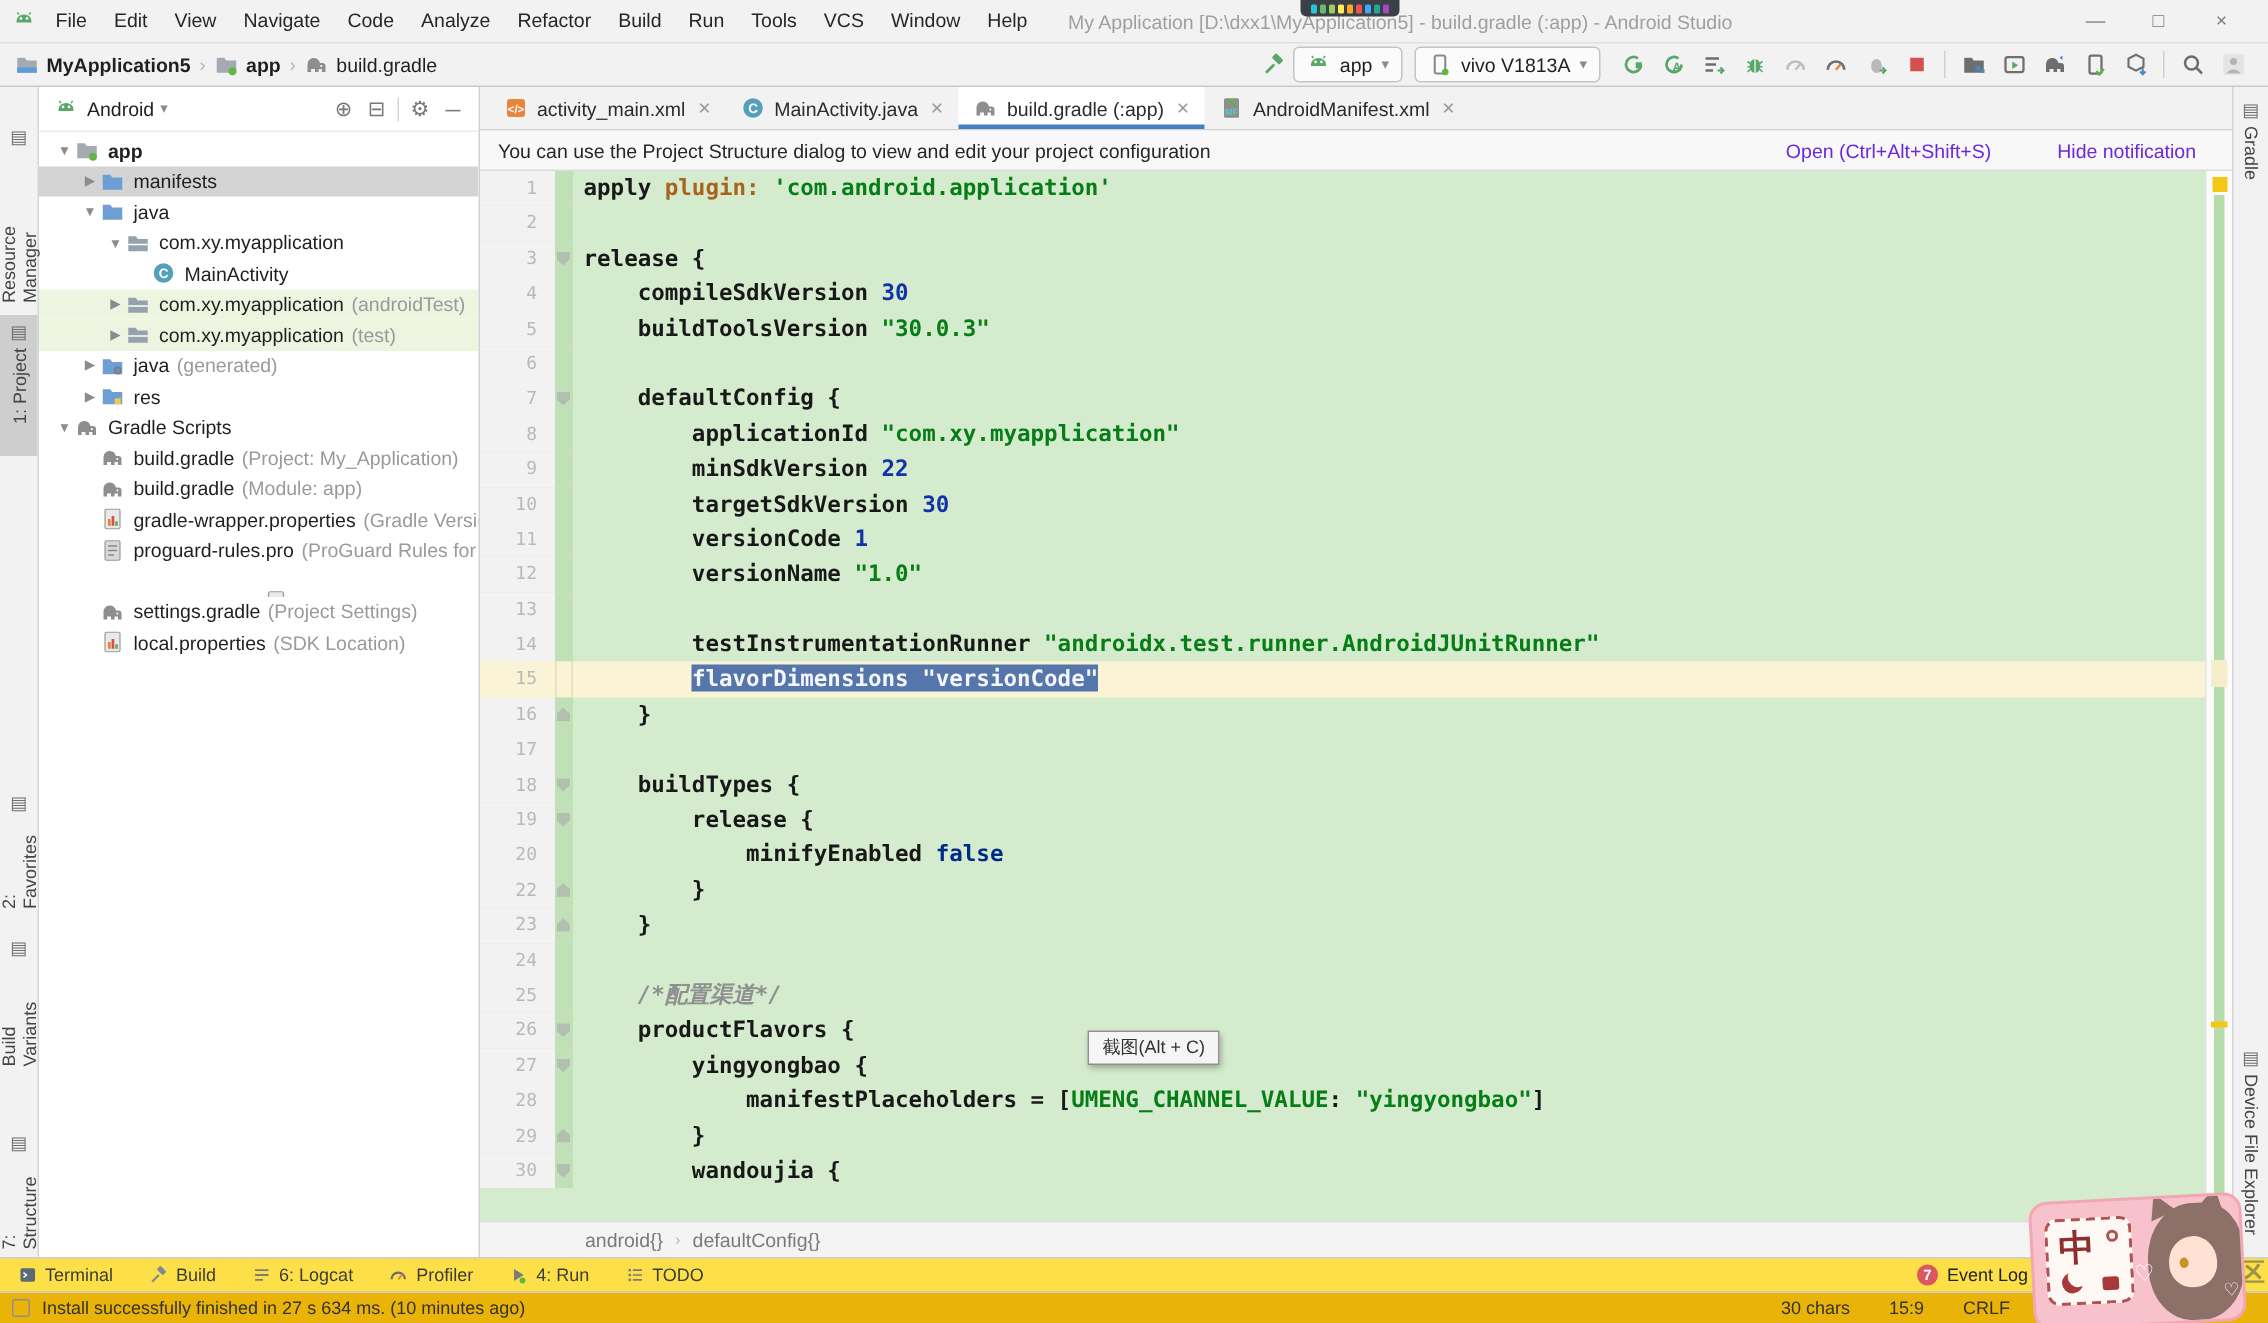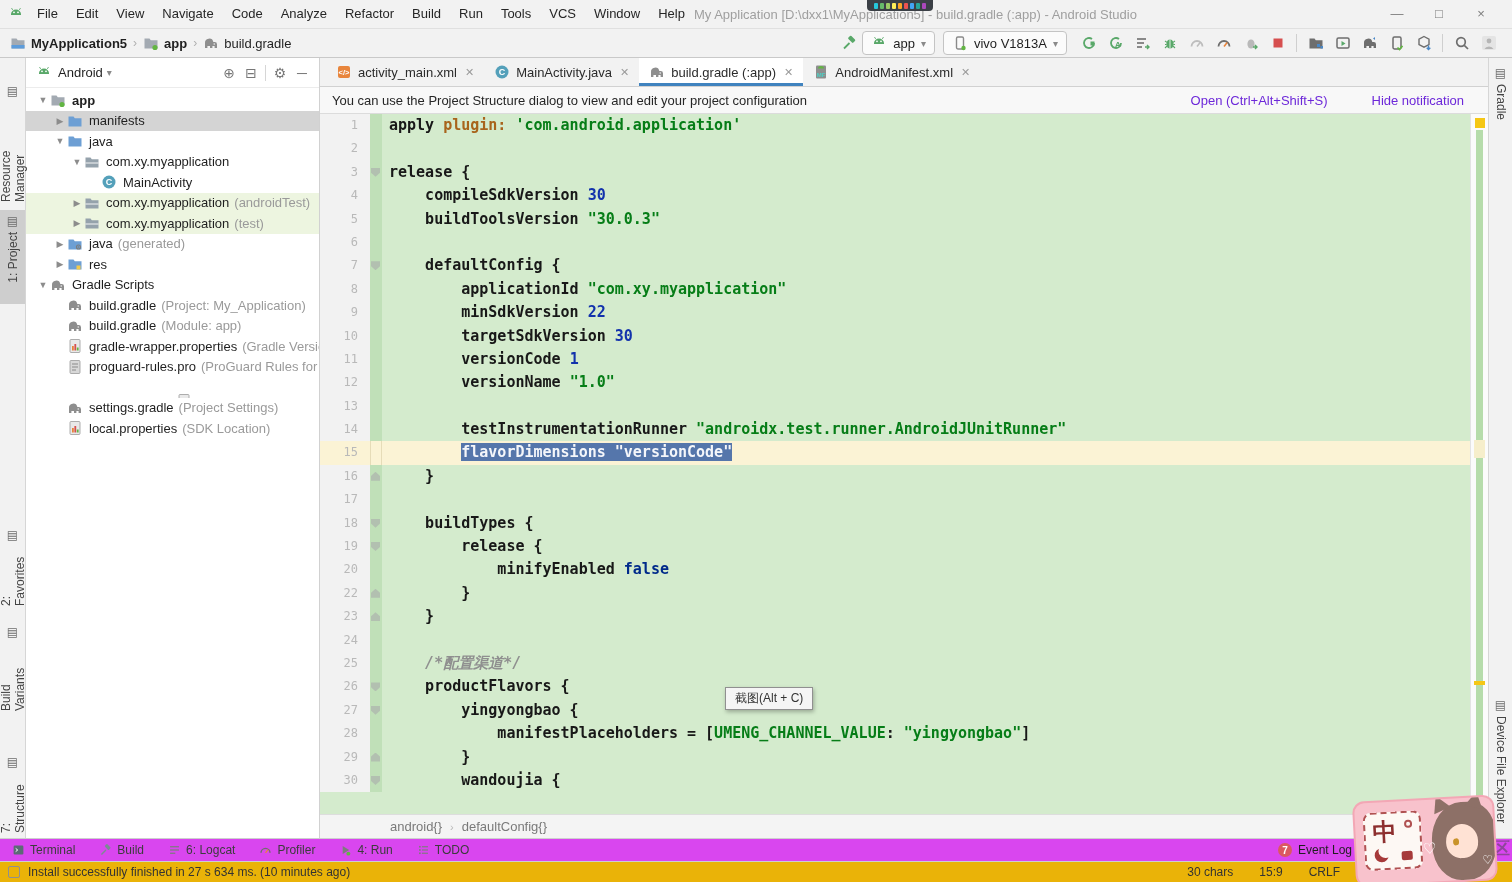--- a/index.html
+++ b/index.html
@@ -5,21 +5,21 @@
   html,body{margin:0;padding:0;background:#888;}
   *{box-sizing:border-box;}
   #app{position:relative;width:1512px;height:882px;background:#f2f2f2;
        font-family:"Liberation Sans","DejaVu Sans",sans-serif;color:#1f1f1f;
        overflow:hidden;display:flex;flex-direction:column;}
   
   .menubar{height:28px;display:flex;align-items:center;background:#f2f2f2;flex:0 0 28px;position:relative;}
   .as-logo{width:20px;height:16px;margin-left:8px;display:inline-flex;}
   #menu-items{display:flex;}
   .menu-item{padding:0 9px;font-size:13px;line-height:28px;color:#262626;cursor:default;}
-  .win-title{flex:1;font-size:13px;color:#9f9f9f;margin-left:0;white-space:nowrap;overflow:hidden;text-overflow:ellipsis;}
+  .win-title{flex:1;font-size:13px;color:#9f9f9f;margin-left:18px;white-space:nowrap;overflow:hidden;text-overflow:ellipsis;}
   .win-controls{display:flex;margin-right:10px;}
   .win-controls span{width:42px;text-align:center;color:#7c7c7c;font-size:13px;line-height:28px;}
   .recorder{position:absolute;left:867px;top:0;width:66px;height:11px;background:#3b4046;border-radius:0 0 4px 4px;
             display:flex;align-items:center;justify-content:center;gap:2px;padding:0 4px;z-index:30;}
   .recorder i{display:block;width:4px;height:6px;border-radius:1px;}
   
   .toolbar{height:30px;flex:0 0 30px;display:flex;align-items:center;background:#f2f2f2;border-bottom:1px solid #c9c9c9;border-top:1px solid #e0e0e0;}
   .crumbs{display:flex;align-items:center;margin-left:10px;flex:1;}
   .crumb{display:flex;align-items:center;gap:5px;font-size:13px;}
   .crumb b{font-weight:bold;}
@@ -84,21 +84,21 @@
   .stripe .topmark{position:absolute;top:4px;right:3px;width:10px;height:10px;background:#f5c715;}
   .stripe .band{position:absolute;left:5px;width:7px;top:16px;bottom:8px;background:#b6dcab;}
   .stripe .selmark{position:absolute;left:3px;width:11px;height:18px;top:46.5%;background:#f6eecb;}
   .stripe .todomark{position:absolute;left:3px;width:11px;height:4px;top:81%;background:#f5c715;}
   .ed-crumbs{height:24px;flex:0 0 24px;background:#f4f4f4;border-top:1px solid #ddd;display:flex;align-items:center;
              font-size:13px;color:#7a7a7a;padding-left:70px;gap:4px;}
   .ed-crumbs .sep{color:#b9b9b9;font-size:11px;margin:0 4px;}
   .tooltip{position:absolute;left:725px;top:687px;background:#f5f5f5;border:1px solid #909090;
            font-size:12px;color:#333;padding:2px 9px;box-shadow:1px 2px 4px rgba(0,0,0,.28);z-index:40;white-space:nowrap;}
   
-  .bottombar{height:23px;flex:0 0 23px;background:#d946ef;border-top:1px solid #cecece;display:flex;align-items:center;font-size:12px;}
+  .bottombar{height:23px;flex:0 0 23px;background:#fde047;border-top:1px solid #cecece;display:flex;align-items:center;font-size:12px;}
   .bb-btn{display:flex;align-items:center;gap:5px;padding:0 12px;color:#3c3c3c;height:100%;}
   .bb-ic{width:13px;height:13px;display:inline-flex;align-items:center;justify-content:center;color:#7c7c7c;font-size:11px;}
   .bb-right{margin-left:auto;display:flex;align-items:center;margin-right:160px;gap:6px;}
   .evbadge{width:14px;height:14px;border-radius:50%;background:#db5860;color:#fff;font-size:10px;font-weight:bold;
            display:inline-flex;align-items:center;justify-content:center;}
   .statusbar{height:21px;flex:0 0 21px;background:#eab308;border-top:1px solid #cecece;display:flex;align-items:center;font-size:12px;color:#333;}
   .sb-ic{width:12px;height:12px;border:1px solid #8f8f8f;border-radius:2px;margin:0 8px 0 8px;}
   .sb-right{margin-left:auto;display:flex;gap:26px;margin-right:172px;color:#333;}
   
   .wm-text{position:absolute;right:2px;bottom:22px;font-size:17px;font-weight:bold;color:rgba(70,70,70,.5);z-index:60;}

